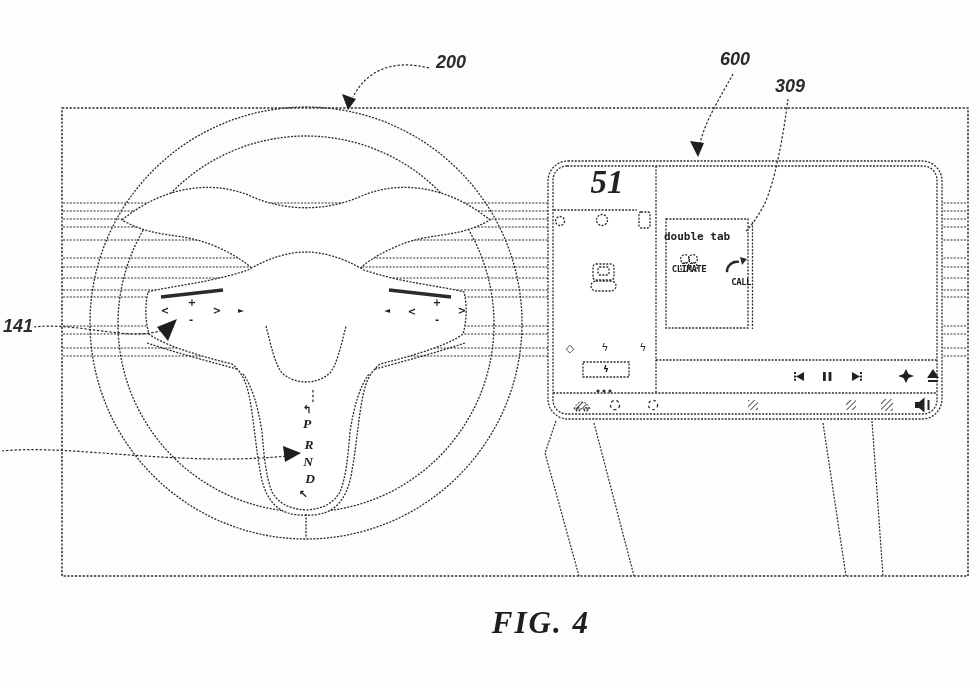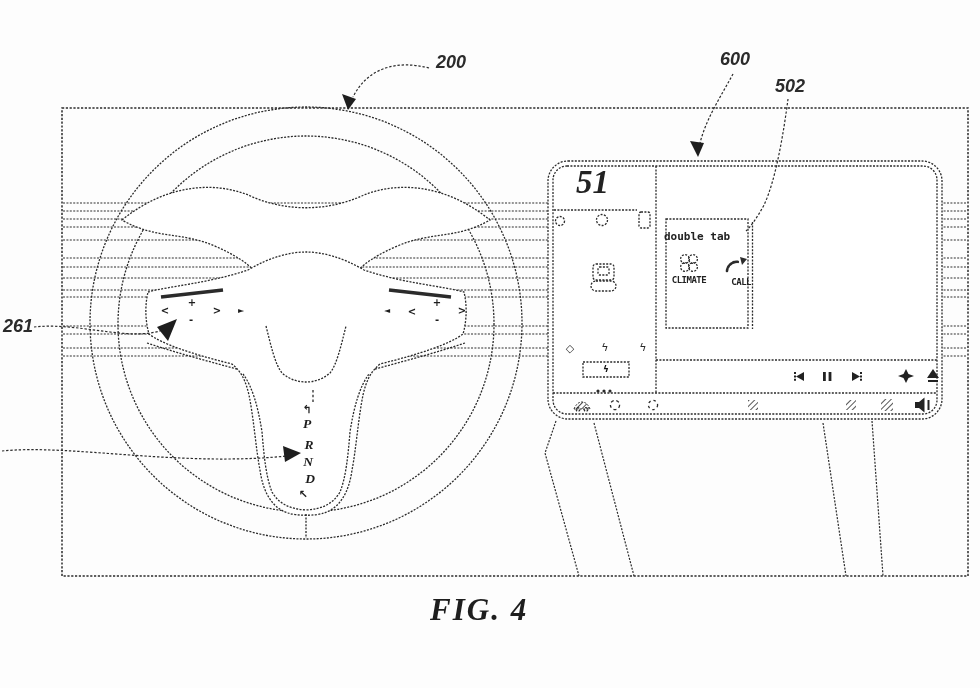--- a/index.html
+++ b/index.html
@@ -203,28 +203,28 @@
   <g fill="#1e1e1e" stroke="none">
     <polygon points="348,110 342,94 356,99"></polygon>
     <polygon points="698,157 690,141 704,143"></polygon>
     <polygon points="177,319 157,327 168,341"></polygon>
     <polygon points="301,453 283,446 285,462"></polygon>
   </g>
 </svg>
 
   <span class="txt ref" style="left:436px;top:52px">200</span>
   <span class="txt ref" style="left:720px;top:49px">600</span>
-  <span class="txt ref" style="left:775px;top:76px">502</span>
-  <span class="txt ref" style="left:3px;top:316px">261</span>
-
-  <div class="txt fig" style="left:430px;top:592px;width:160px;text-align:left">FIG. 4</div>
-
-  <div class="txt speed" style="left:576px;top:164px;width:62px;">51</div>
+  <span class="txt ref" style="left:775px;top:76px">309</span>
+  <span class="txt ref" style="left:3px;top:316px">141</span>
+
+  <div class="txt fig" style="left:430px;top:605px;width:160px;text-align:right">FIG. 4</div>
+
+  <div class="txt speed" style="left:576px;top:164px;width:62px;text-align:center">51</div>
   <div class="txt mono" style="left:664px;top:230px;width:86px;text-align:left">double tab</div>
-  <div class="txt mono-sm" style="left:662px;top:275px;width:54px;text-align:center">CLIMATE</div>
+  <div class="txt mono-sm" style="left:662px;top:264px;width:54px;text-align:center">CLIMATE</div>
   <div class="txt mono-sm" style="left:717px;top:277px;width:34px;text-align:right">CALL</div>
 
   <span class="g eng" style="left:570px;top:348px">◇</span>
   <span class="g eng" style="left:605px;top:347px">ϟ</span>
   <span class="g eng" style="left:643px;top:347px">ϟ</span>
   <span class="g chg" style="left:606px;top:369px">ϟ</span>
 
   <span class="g clus" style="left:192px;top:302px">+</span>
   <span class="g clus" style="left:191px;top:319px">-</span>
   <span class="g clus" style="left:165px;top:310px">&lt;</span>

